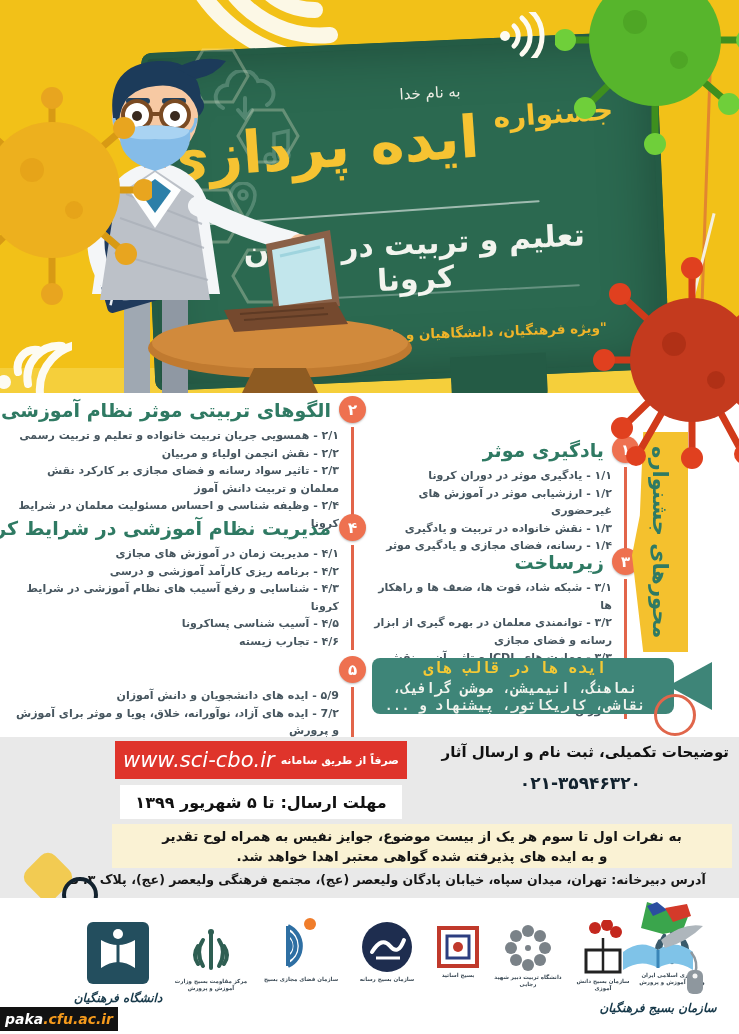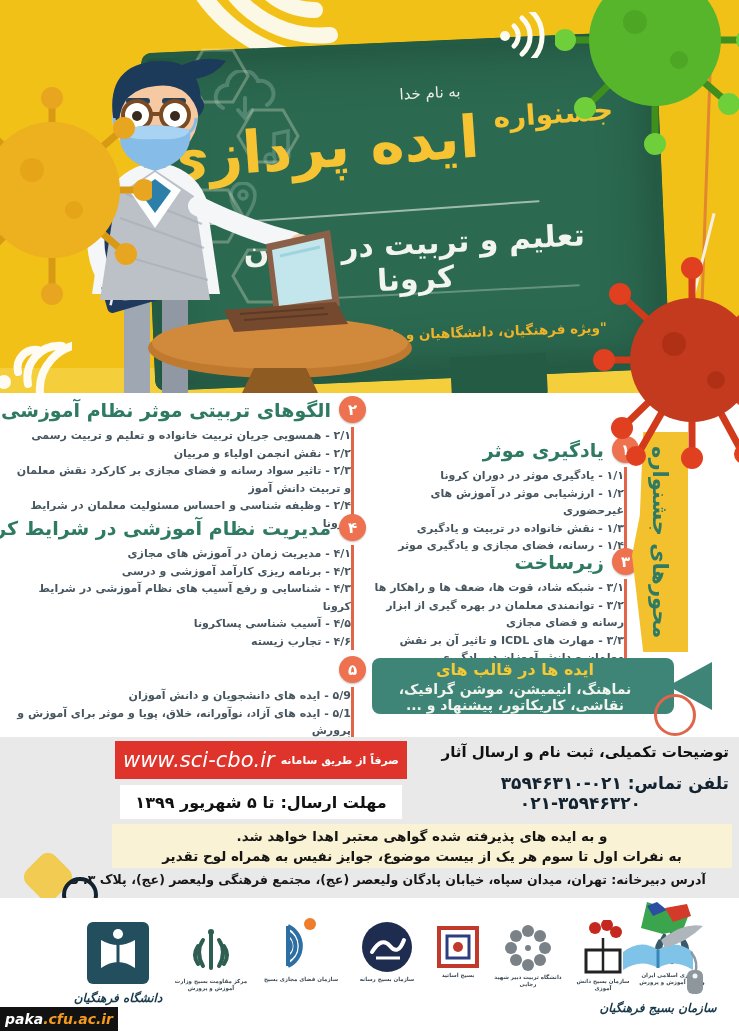--- a/index.html
+++ b/index.html
@@ -27,28 +27,28 @@
   .audience .gold{color:#F0B429;}
   .audience .white{color:#EDEDE4;}
   .hang-line{position:absolute;width:3px;background:#E2862F;}
   
   .listzone{position:absolute;left:0;top:393px;width:739px;height:345px;background:#FFFFFF;}
   .section{position:absolute;direction:rtl;}
   .sec-head{display:flex;align-items:center;gap:8px;margin-bottom:4px;}
   .sec-num{width:27px;height:27px;border-radius:50%;background:#EE7150;color:#fff;flex:0 0 27px;
     display:flex;align-items:center;justify-content:center;font-size:15px;font-weight:bold;box-shadow:0 1px 2px rgba(0,0,0,.25);}
   .sec-title{color:#2F7A63;font-weight:800;font-size:19px;white-space:nowrap;}
-  .sec-items{border-right:3px solid #E2654A;padding-right:0;margin-right:12px;}
+  .sec-items{border-right:3px solid #E2654A;padding-right:12px;margin-right:12px;}
   .sec-items div{font-size:11px;font-weight:700;color:#47565F;line-height:17.5px;}
   .ribbon{position:absolute;left:632px;top:432px;width:56px;height:220px;background:#F4C12E;
     clip-path:polygon(20% 0%,100% 0%,100% 100%,20% 100%,0% 56%,14% 38%);
     display:flex;align-items:center;justify-content:center;}
   .ribbon span{writing-mode:vertical-rl;color:#2F7A63;font-size:21px;font-weight:800;letter-spacing:2px;}
   .formats{position:absolute;left:372px;top:658px;width:302px;height:56px;background:#3E8578;
-    border-radius:8px;display:flex;flex-direction:column;justify-content:center;padding:0 26px 0 10px;box-sizing:border-box;}
+    border-radius:8px;display:flex;flex-direction:column;justify-content:center;padding:0 26px 0 10px;box-sizing:border-box;font-family:Liberation Mono, monospace;}
   .formats .f-head{color:#F4C935;font-size:16px;font-weight:800;text-align:center;}
   .formats .f-list{color:#F2F4EE;font-size:14px;font-weight:700;text-align:center;margin-top:2px;}
   .formats-arrow{position:absolute;left:668px;top:662px;width:0;height:0;
     border-top:24px solid transparent;border-bottom:24px solid transparent;border-left:0;
     border-right:0;border-left:44px solid #3E8578;transform:scaleX(-1);}
   .formats-ring{position:absolute;left:654px;top:694px;width:36px;height:36px;border:3px solid #E0664B;
     border-radius:50%;background:transparent;}
   
   .contact{position:absolute;left:0;top:737px;width:739px;height:161px;background:#E9E9E9;}
   .info-label{position:absolute;right:10px;top:6px;width:320px;text-align:right;font-size:15px;
@@ -341,21 +341,21 @@
       <div>۴/۶ - تجارب زیسته</div>
     </div>
   </div>
 
   <div class="section" style="left:14px;top:656px;width:352px;">
     <div class="sec-head">
       <div class="sec-num">۵</div>
     </div>
     <div class="sec-items">
       <div>۵/9 - ایده های دانشجویان و دانش آموزان</div>
-      <div>۵/1 - ایده های آزاد، نوآورانه، خلاق، پویا و موثر برای آموزش و پرورش</div>
+      <div>7/۲ - ایده های آزاد، نوآورانه، خلاق، پویا و موثر برای آموزش و پرورش</div>
     </div>
   </div>
 
   <div class="ribbon">
     <span>محورهای جشنواره</span>
   </div>
 
   <div class="formats-arrow"></div>
   <div class="formats">
     <div class="f-head">ایده ها در قالب های</div>
@@ -363,30 +363,29 @@
   </div>
   <div class="formats-ring"></div>
 
   <div class="contact">
     <div class="info-label">توضیحات تکمیلی، ثبت نام و ارسال آثار</div>
     <div class="redbox">
       <span class="note">صرفاً از طریق سامانه</span>
       <span class="url">www.sci-cbo.ir</span>
     </div>
     <div class="phones">
-      <div class="p1">تلفن تماس: ۰۲۱-۳۵۹۴۶۳۱۰</div>
       <div class="p2">۰۲۱-۳۵۹۴۶۳۲۰</div>
     </div>
     <div class="deadline">
       <span>مهلت ارسال:</span>
       <span class="dv">تا ۵ شهریور ۱۳۹۹</span>
     </div>
     <div class="prizebox">
+      <div>به نفرات اول تا سوم هر یک از بیست موضوع، جوایز نفیس به همراه لوح تقدیر</div>
       <div>و به ایده های پذیرفته شده گواهی معتبر اهدا خواهد شد.</div>
-      <div>به نفرات اول تا سوم هر یک از بیست موضوع، جوایز نفیس به همراه لوح تقدیر</div>
     </div>
     <div class="address">آدرس دبیرخانه: تهران، میدان سپاه، خیابان پادگان ولیعصر (عج)، مجتمع فرهنگی ولیعصر (عج)، پلاک ۳، طبقه ۳</div>
     <div class="deco-diamond"></div>
     <div class="deco-circle"></div>
   </div>
 
   <div class="logos">
 
     <div class="logo" style="left:70px;top:18px;width:96px;">
       <svg width="74" height="74" viewBox="0 0 74 74">

